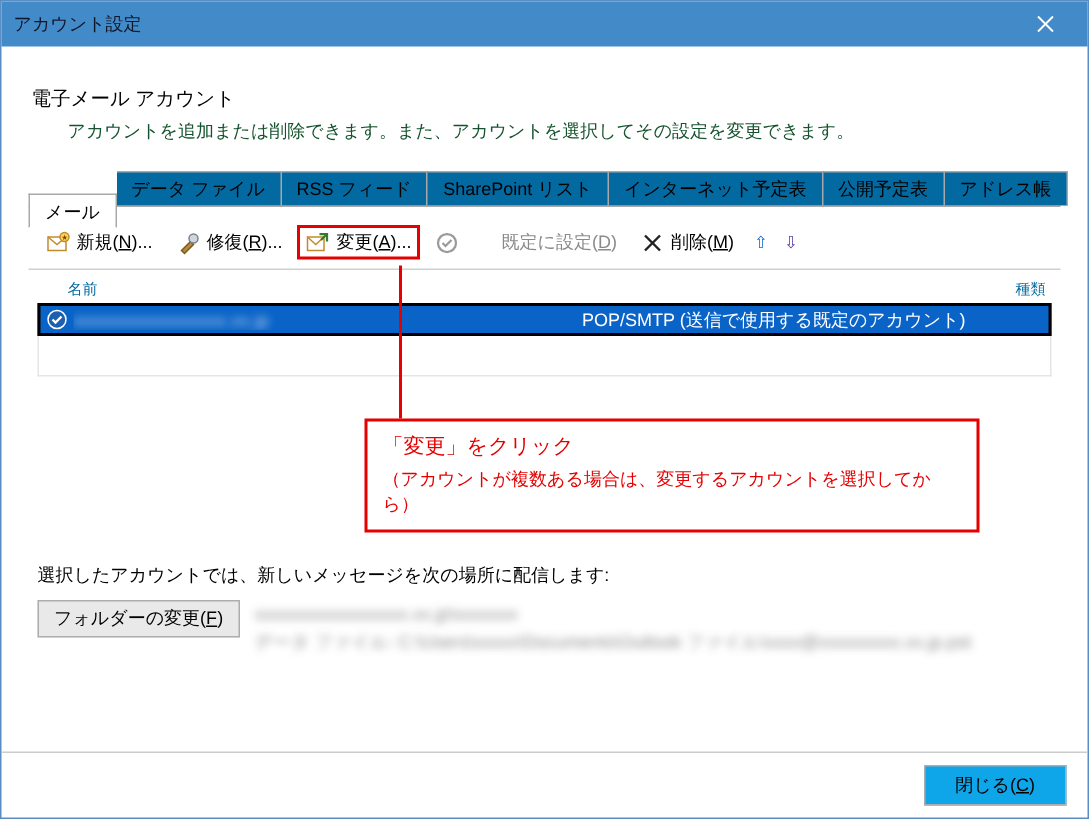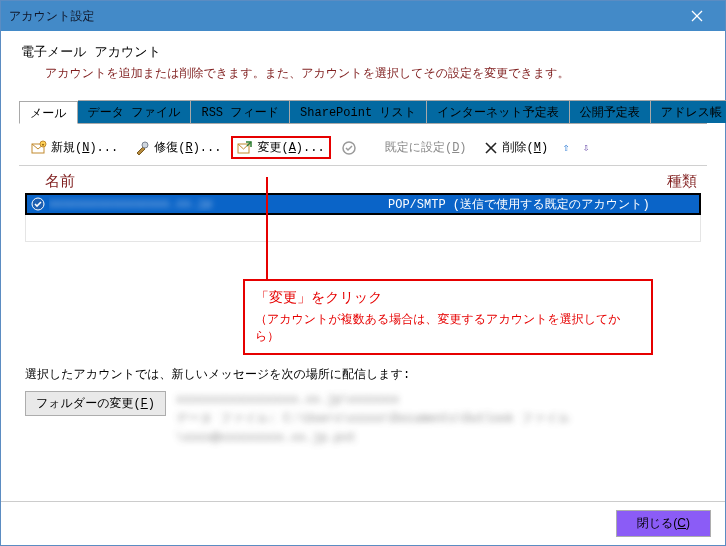--- a/index.html
+++ b/index.html
@@ -39,34 +39,33 @@
     width: 40px;
     height: 30px;
     display: flex;
     align-items: center;
     justify-content: center;
     cursor: default;
   }
   .titlebar .close svg { width: 12px; height: 12px; }
   .body {
     flex: 1;
-    padding: 8px 18px 10px 18px;
+    padding: 22px 18px 10px 18px;
     box-sizing: border-box;
     display: flex;
     flex-direction: column;
-    font-family: Liberation Mono, monospace;
   }
   .intro-title {
     font-size: 13px;
     margin: 4px 0 4px 2px;
   }
   .intro-desc {
     font-size: 12px;
     margin: 0 0 18px 26px;
-    color: #7f1d1d;
+    color: #14532d;
   }
   .tabs-wrap {
     position: relative;
   }
   .tabs {
     display: flex;
     border-bottom: 1px solid #a9a9a9;
     height: 23px;
   }
   .tab {
@@ -78,21 +77,21 @@
     background: #0369a1;
     position: relative;
     top: 0;
     cursor: default;
     white-space: nowrap;
   }
   .tab + .tab { border-left: none; }
   .tab.active {
     background: #fff;
     border-bottom: 1px solid #fff;
-    top: 1px;
+    top: 15px;
     z-index: 2;
   }
   .tab-panel {
     border: none;
     padding: 2px 0 0 0;
   }
   .toolbar {
     display: flex;
     align-items: center;
     gap: 4px;
@@ -121,23 +120,23 @@
     display: inline-flex; align-items: center; justify-content: center;
     font-size: 11px;
   }
   .arrow-up { color: #1a6fd1; }
   .arrow-down { color: #5f3fa3; }
   .list {
     margin: 4px 6px 0 6px;
   }
   .list-header {
     display: flex;
-    font-size: 15px;
+    font-size: 10px;
     padding: 2px 4px;
-    color: #7f1d1d;
+    color: #0369a1;
   }
   .col-name { width: 355px; padding-left: 16px; }
   .col-type { flex: 1; text-align: right; }
   .list-row {
     display: flex;
     align-items: center;
     height: 18px;
     font-size: 12px;
     background: #0a64c8;
     color: #fff;
@@ -227,21 +226,21 @@
     height: 44px;
     border-top: 1px solid #cccccc;
     display: flex;
     align-items: center;
     justify-content: flex-end;
     padding: 0 14px;
     box-sizing: border-box;
   }
   .close-btn {
     border: 1px solid #adadad;
-    background: #8b5cf6;
+    background: #0ea5e9;
     padding: 4px 20px;
     font-size: 12px;
     cursor: default;
   }
   u.mnemonic { text-decoration: underline; }
 </style>
 </head>
 <body>
 
 <div class="window">

